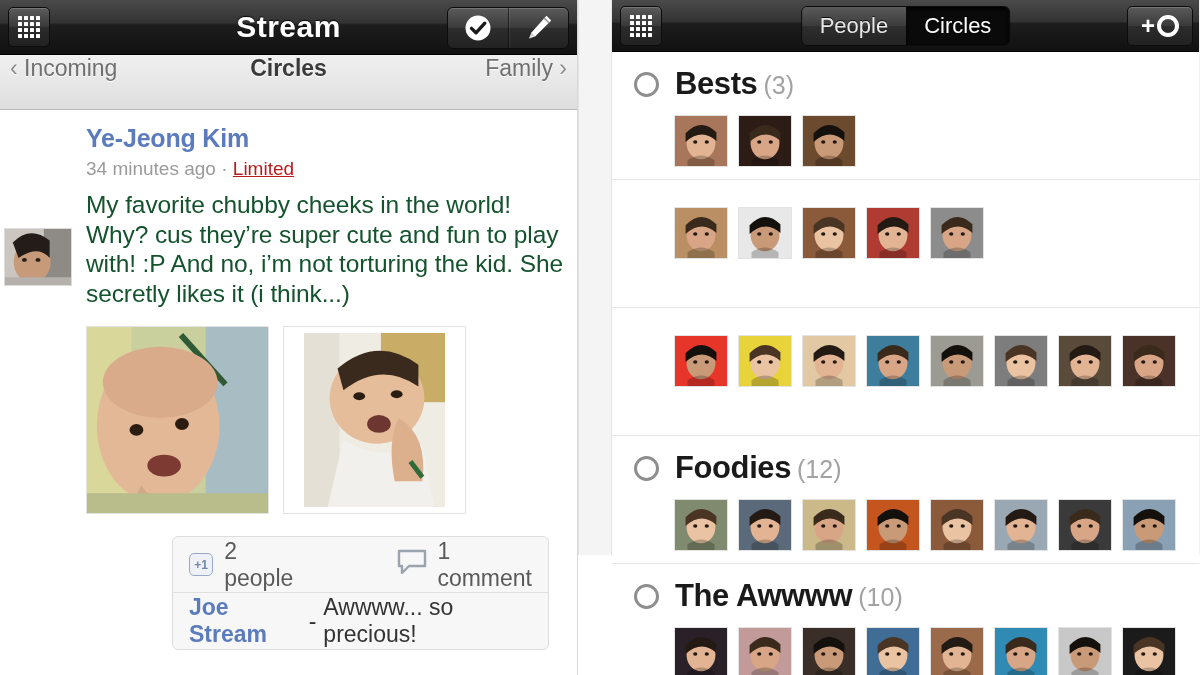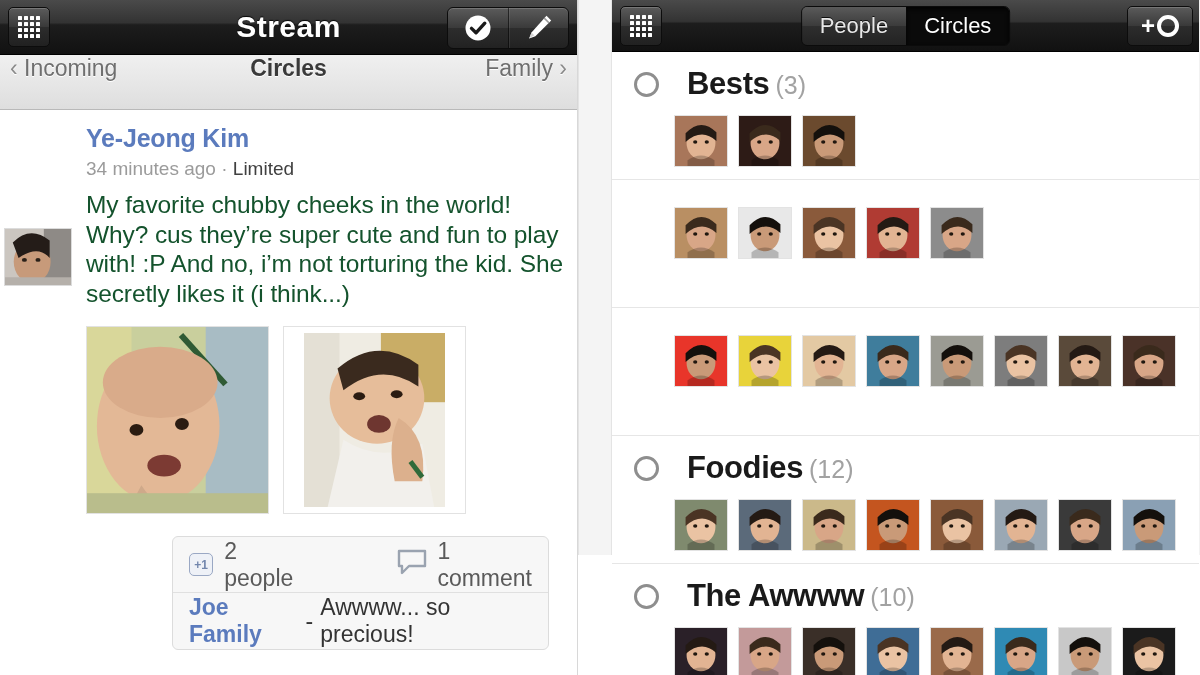--- a/index.html
+++ b/index.html
@@ -128,21 +128,21 @@
     width: 68px; height: 58px;
     border: 1px solid #dcdcdc; background: #cfcfcf;
     overflow: hidden;
   }
   .post-body { margin-left: 86px; padding-right: 14px; }
   .author {
     font-size: 25px; font-weight: bold; color: #5b7bbd;
     letter-spacing: -0.2px; cursor: pointer; display: inline-block;
   }
   .meta { font-size: 19px; color: #9b9b9b; margin-top: 5px; }
-  .meta .limited { color: #404040; cursor: pointer; }
+  .meta .limited { color: #b91c1c; cursor: pointer; text-decoration: underline; }
   .post-text {
     margin-top: 10px;
     font-size: 24.5px;
     line-height: 29.5px;
     color: #14532d;
     letter-spacing: -0.1px;
   }
   .photos { display: flex; gap: 14px; margin-top: 18px; }
   .photo {
     width: 183px; height: 188px;
@@ -215,21 +215,21 @@
     margin-left: 3px;
   }
 
   .circle-list { height: 623px; overflow: hidden; background: #fff; }
   .circle-row {
     position: relative;
     height: 128px;
     border-bottom: 1px solid #e6e6e6;
     padding: 14px 0 0 22px;
   }
-  .circle-head { display: flex; align-items: center; gap: 28px; }
+  .circle-head { display: flex; align-items: center; gap: 16px; }
   .radio {
     width: 25px; height: 25px;
     border: 3px solid #8e8e8e;
     border-radius: 50%;
     background: #fff;
     flex: 0 0 auto;
     cursor: pointer;
   }
   .circle-name {
     font-size: 31px; font-weight: bold; color: #1a1a1a;
@@ -369,21 +369,21 @@
             <span>2 people</span>
             <span class="spacer-gap"></span>
             <span class="bubble-icon">
               <svg width="30" height="26" viewBox="0 0 30 26">
                 <path d="M2 2 H28 V17 H12 L5 24 V17 H2 Z" fill="none" stroke="#9aa3b0" stroke-width="2.4" stroke-linejoin="round"></path>
               </svg>
             </span>
             <span>1 comment</span>
           </div>
           <div class="ibox-row comment-row">
-            <span class="comment-author">Joe Family</span>
+            <span class="comment-author">Joe Stream</span>
             <span style="margin:0 7px;">-</span>
             <span>Awwww... so precious!</span>
           </div>
         </div>
       </div>
     </div>
   </div>
 
   <div class="gap"></div>
 

